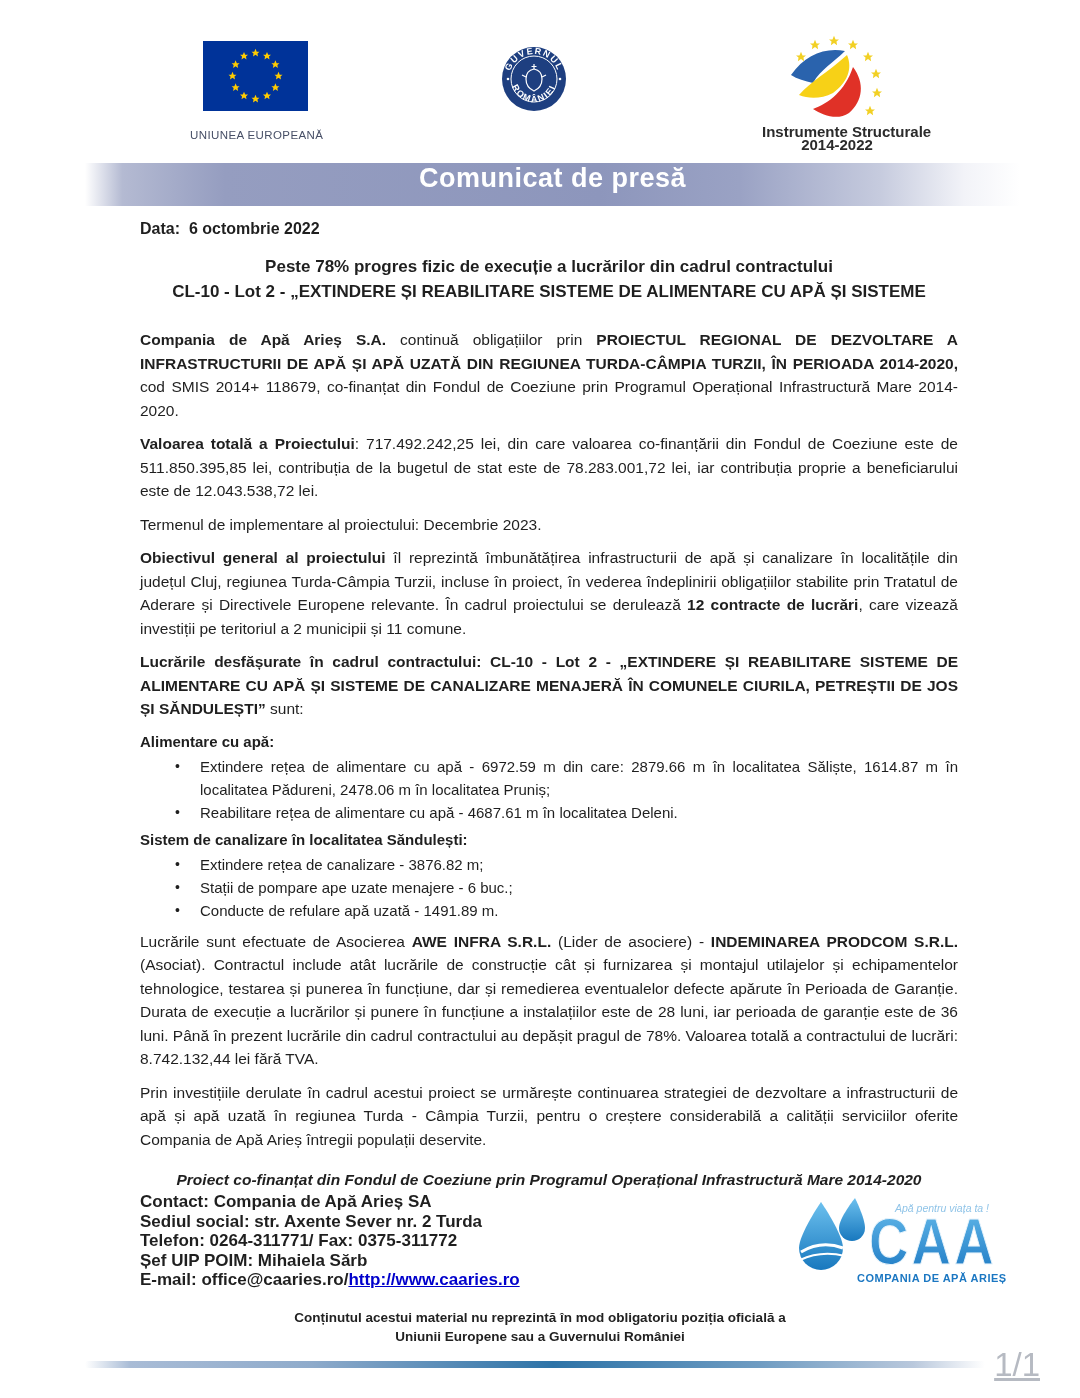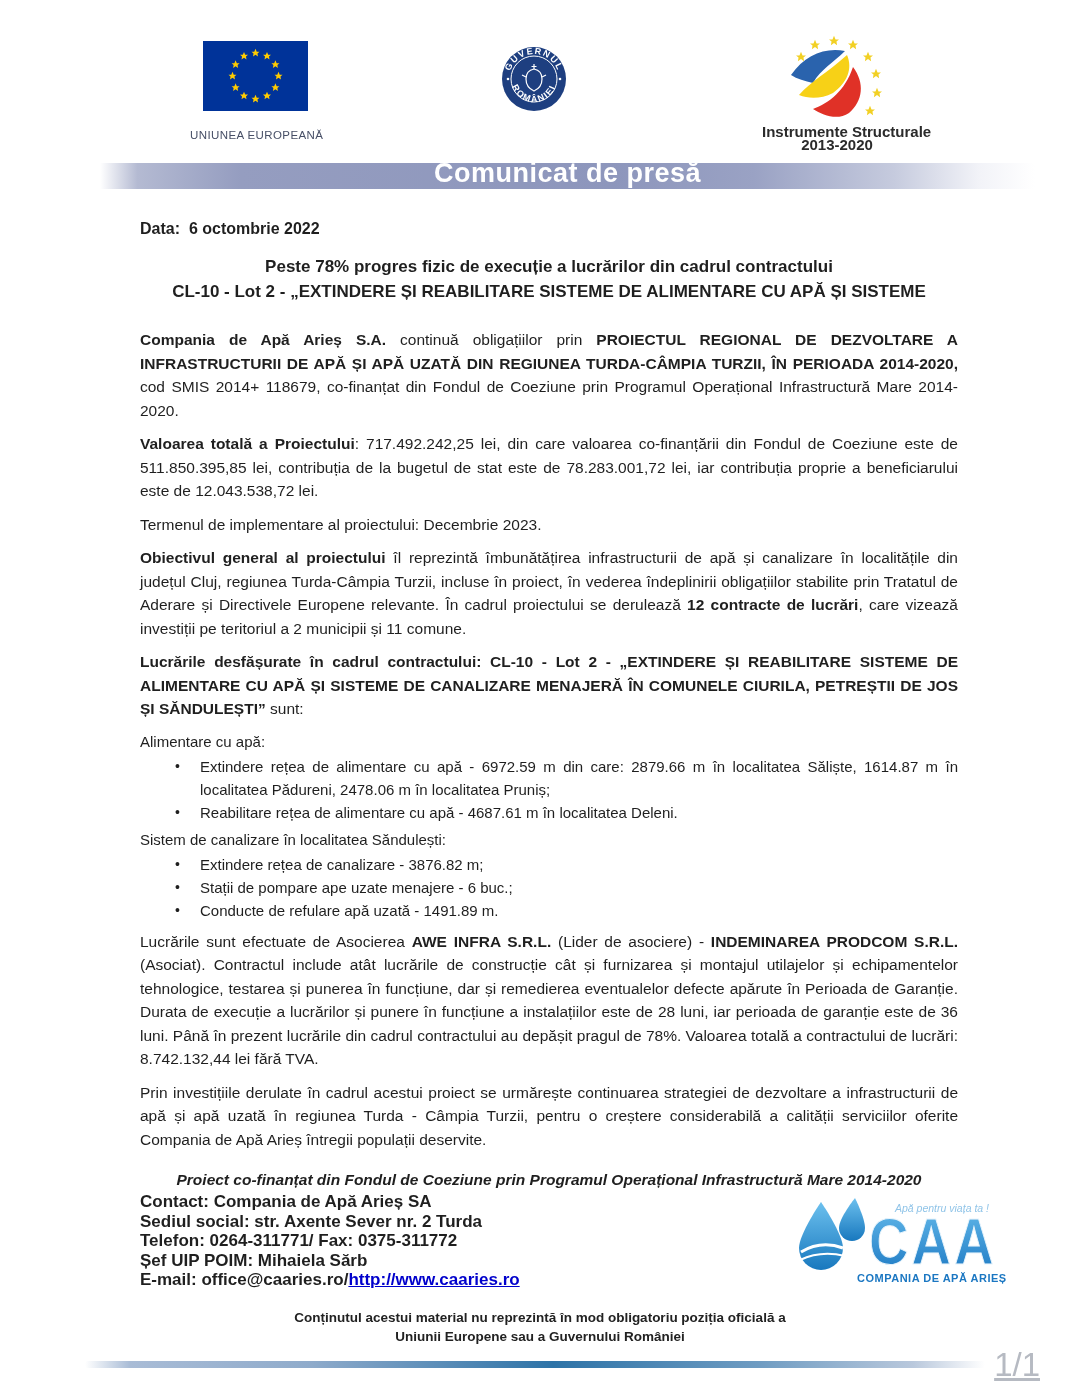--- a/index.html
+++ b/index.html
@@ -10,32 +10,32 @@
   
   .eu-logo{position:absolute;left:190px;top:41px;width:130px;text-align:center;}
   .eu-logo svg{display:block;margin:0 auto;}
   .eu-label{font-size:11.5px;color:#474f66;letter-spacing:.4px;margin-top:18px;white-space:nowrap;}
   .gov-logo{position:absolute;left:500px;top:45px;width:68px;height:68px;}
   .is-logo{position:absolute;left:762px;top:33px;width:150px;text-align:center;}
   .is-logo svg{display:block;margin:0 auto;}
   .is-label{font-size:15px;font-weight:bold;color:#2b2b2b;line-height:13px;white-space:nowrap;}
   
   .banner{
-    position:absolute;left:100px;top:163px;width:935px;height:26px;
-    display:flex;align-items:flex-end;justify-content:center;
+    position:absolute;left:85px;top:163px;width:935px;height:43px;
+    display:flex;align-items:flex-start;justify-content:center;
     background:linear-gradient(90deg,#ffffff 0%,#b4bad2 4%,#959dc0 15%,#8d96bc 55%,#9aa2c4 70%,#c6cbde 85%,#f2f3f8 94%,#ffffff 100%);
   }
   .banner-title{color:#ffffff;font-size:27px;font-weight:bold;letter-spacing:.5px;}
   
   .content{position:absolute;left:140px;top:220px;width:818px;}
   .date{font-size:16px;font-weight:bold;text-align:left;white-space:pre;margin-bottom:16px;}
   .title{font-weight:bold;font-size:17px;line-height:25px;text-align:center;margin:0 -40px 24px -40px;}
   .title .tl{white-space:nowrap;}
   .para{font-size:15.5px;line-height:23.5px;text-align:justify;margin:0 0 10px 0;}
-  .subhead{font-size:15px;font-weight:normal;margin:2px 0 2px 0;line-height:22px;}
+  .subhead{font-size:15px;font-weight:bold;margin:2px 0 2px 0;line-height:22px;}
   ul.blist{margin:0 0 5px 0;padding:0;}
   ul.blist li{list-style:none;position:relative;padding-left:60px;font-size:15px;line-height:23px;text-align:justify;}
   ul.blist li::before{content:"\2022";position:absolute;left:35px;top:0;font-size:14px;}
   .note{font-size:15.5px;line-height:22px;font-weight:bold;font-style:italic;text-align:center;margin:18px 0 0 0;}
   
   .contact-block{position:absolute;left:140px;top:1192px;font-size:17px;font-weight:bold;line-height:19.5px;}
   .contact-block .cl{white-space:nowrap;}
   a.site-link{color:#0000cc;text-decoration:underline;}
   .caa-logo{position:absolute;left:795px;top:1196px;width:225px;height:100px;}
   .caa-logo svg{overflow:visible;}
@@ -110,21 +110,21 @@
         <use href="#star" transform="translate(91,24) scale(1.25)"></use>
         <use href="#star" transform="translate(99,41) scale(1.25)"></use>
         <use href="#star" transform="translate(100,60) scale(1.25)"></use>
         <use href="#star" transform="translate(93,78) scale(1.25)"></use>
       </g>
       <path d="M14,42 C28,22 48,14 68,18 C56,30 44,36 36,50 C28,48 20,46 14,42 Z" fill="#2a63ad"></path>
       <path d="M22,62 C34,48 50,40 70,22 C76,36 70,50 56,60 C44,66 32,66 22,62 Z" fill="#f7d117"></path>
       <path d="M36,76 C52,70 68,58 76,34 C88,50 86,68 72,80 C60,88 46,82 36,76 Z" fill="#e03127"></path>
     </svg>
     <div class="is-label">Instrumente Structurale</div>
-    <div class="is-label">2013-2020</div>
+    <div class="is-label">2014-2022</div>
   </div>
 
   <div class="banner">
     <span class="banner-title">Comunicat de presă</span>
   </div>
 
   <div class="content">
     <div class="date">Data:  6 octombrie 2022</div>
 
     <div class="title">

